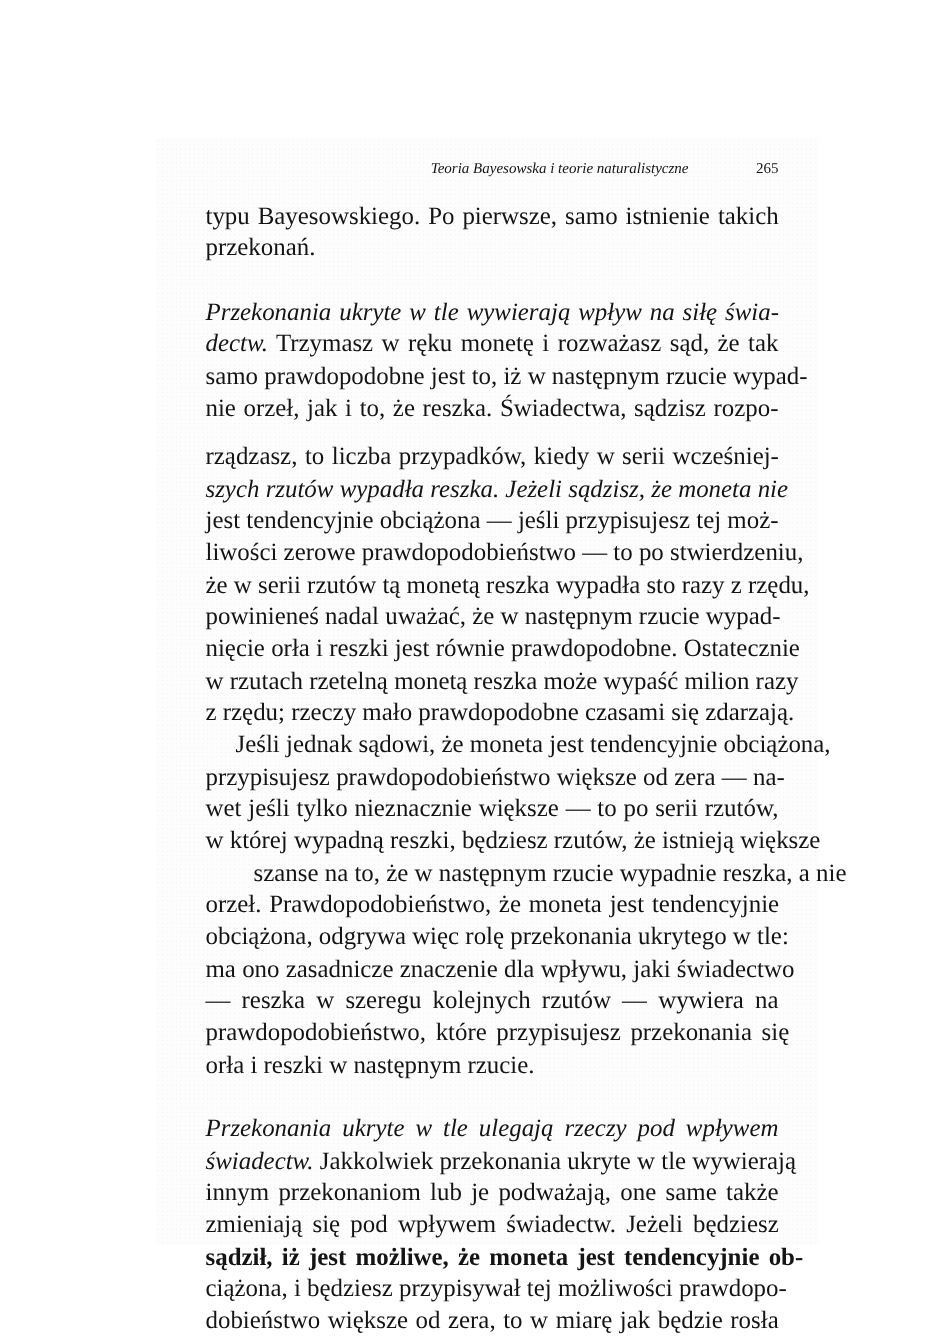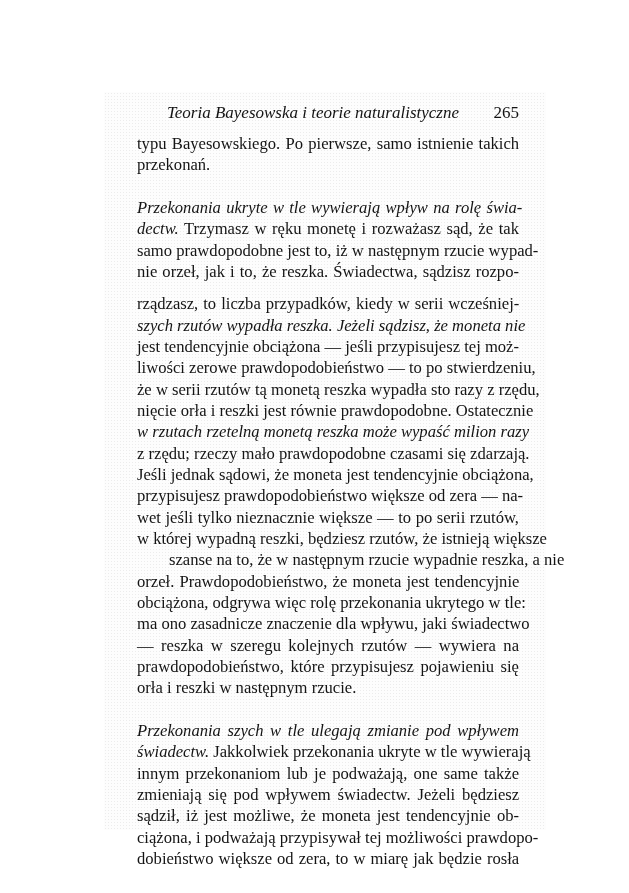--- a/index.html
+++ b/index.html
@@ -24,21 +24,21 @@
       background-color: #fdfdfd;
       background-image: radial-gradient(#ececec 0.5px, transparent 0.6px);
       background-size: 3px 3px;
     }
     .running-head {
       position: absolute;
       left: 137px;
       top: 103px;
       width: 382px;
       height: 20px;
-      font-size: 17px;
+      font-size: 10px;
       line-height: 20px;
     }
     .running-title {
       position: absolute;
       right: 60px;
       top: 0;
       font-style: italic;
       white-space: nowrap;
     }
     .page-number {
@@ -87,51 +87,52 @@
 <div class="body-text">
 
   <div>
     <span class="line" style="white-space: nowrap; display: block; width: auto; word-spacing: 1.16667px;"><span>typu Bayesowskiego. Po pierwsze, samo istnienie takich</span></span>
     <span class="line last"><span>przekonań.</span></span>
   </div>
 
   <div class="para-gap"></div>
 
   <div>
-    <span class="line it" style="white-space: nowrap; display: block; width: auto; word-spacing: 1.125px;">Przekonania ukryte w tle wywierają wpływ na rolę świa-</span>
+    <span class="line it" style="white-space: nowrap; display: block; width: auto; word-spacing: 1.125px;">Przekonania ukryte w tle wywierają wpływ na siłę świa-</span>
     <span class="line" style="white-space: nowrap; display: block; width: auto; word-spacing: 1.44444px;"><span class="it">dectw.</span><span> Trzymasz w ręku monetę i rozważasz sąd, że tak</span></span>
     <span class="line" style="white-space: nowrap; display: block; width: auto;">samo prawdopodobne jest to, iż w następnym rzucie wypad-</span>
     <span class="line" style="white-space: nowrap; display: block; width: auto; word-spacing: 0.444444px;">nie orzeł, jak i to, że reszka. Świadectwa, sądzisz rozpo-</span>
     <span class="line" style="white-space: nowrap; display: block; width: auto; word-spacing: 0.857143px; margin-top: 11px;">rządzasz, to liczba przypadków, kiedy w serii wcześniej-</span>
     <span class="line" style="white-space: nowrap; display: block; width: auto; font-style: italic;">szych rzutów wypadła reszka. Jeżeli sądzisz, że moneta nie</span>
     <span class="line" style="white-space: nowrap; display: block; width: auto;">jest tendencyjnie obciążona — jeśli przypisujesz tej moż-</span>
     <span class="line" style="white-space: nowrap; display: block; width: auto;">liwości zerowe prawdopodobieństwo — to po stwierdzeniu,</span>
     <span class="line" style="white-space: nowrap; display: block; width: auto;">że w serii rzutów tą monetą reszka wypadła sto razy z rzędu,</span>
+    <span class="line" style="white-space: nowrap; display: block; width: auto;">powinieneś nadal uważać, że w następnym rzucie wypad-</span>
     <span class="line" style="white-space: nowrap; display: block; width: auto;">nięcie orła i reszki jest równie prawdopodobne. Ostatecznie</span>
-    <span class="line" style="white-space: nowrap; display: block; width: auto; font-style: italic;">w rzutach rzetelną monetą reszka może wypaść milion razy</span>
+    <span class="line" style="white-space: nowrap; display: block; width: auto;">w rzutach rzetelną monetą reszka może wypaść milion razy</span>
     <span class="line" style="white-space: nowrap; display: block; width: auto;">z rzędu; rzeczy mało prawdopodobne czasami się zdarzają.</span>
-    <span class="line" style="white-space: nowrap; display: block; width: auto;">Jeśli jednak sądowi, że moneta jest tendencyjnie obciążona,</span>
+    <span class="line" style="white-space: nowrap; display: block; width: auto; margin-left: 20px;">Jeśli jednak sądowi, że moneta jest tendencyjnie obciążona,</span>
     <span class="line" style="white-space: nowrap; display: block; width: auto;">przypisujesz prawdopodobieństwo większe od zera — na-</span>
     <span class="line" style="white-space: nowrap; display: block; width: auto; word-spacing: 0.333333px;">wet jeśli tylko nieznacznie większe — to po serii rzutów,</span>
     <span class="line" style="white-space: nowrap; display: block; width: auto;">w której wypadną reszki, będziesz rzutów, że istnieją większe</span>
     <span class="line" style="white-space: nowrap; display: block; width: auto; margin-left: 32px;">szanse na to, że w następnym rzucie wypadnie reszka, a nie</span>
     <span class="line" style="white-space: nowrap; display: block; width: auto; word-spacing: 1px;">orzeł. Prawdopodobieństwo, że moneta jest tendencyjnie</span>
     <span class="line" style="white-space: nowrap; display: block; width: auto;">obciążona, odgrywa więc rolę przekonania ukrytego w tle:</span>
     <span class="line" style="white-space: nowrap; display: block; width: auto;">ma ono zasadnicze znaczenie dla wpływu, jaki świadectwo</span>
     <span class="line" style="white-space: nowrap; display: block; width: auto; word-spacing: 3.25px;">— reszka w szeregu kolejnych rzutów — wywiera na</span>
-    <span class="line" style="white-space: nowrap; display: block; width: auto; word-spacing: 2.25px;">prawdopodobieństwo, które przypisujesz pojawieniu się</span>
+    <span class="line" style="white-space: nowrap; display: block; width: auto; word-spacing: 2.25px;">prawdopodobieństwo, które przypisujesz przekonania się</span>
     <span class="line last">orła i reszki w następnym rzucie.</span>
   </div>
 
   <div class="para-gap"></div>
 
   <div>
-    <span class="line it" style="white-space: nowrap; display: block; width: auto; word-spacing: 1.71429px;">Przekonania szych w tle ulegają zmianie pod wpływem</span>
+    <span class="line it" style="white-space: nowrap; display: block; width: auto; word-spacing: 1.71429px;">Przekonania ukryte w tle ulegają rzeczy pod wpływem</span>
     <span class="line" style="white-space: nowrap; display: block; width: auto;"><span class="it">świadectw.</span><span> Jakkolwiek przekonania ukryte w tle wywierają</span></span>
     <span class="line" style="white-space: nowrap; display: block; width: auto; word-spacing: 2px;">innym przekonaniom lub je podważają, one same także</span>
     <span class="line" style="white-space: nowrap; display: block; width: auto; word-spacing: 2.66667px;">zmieniają się pod wpływem świadectw. Jeżeli będziesz</span>
-    <span class="line" style="white-space: nowrap; display: block; width: auto; word-spacing: 2px;">sądził, iż jest możliwe, że moneta jest tendencyjnie ob-</span>
-    <span class="line" style="white-space: nowrap; display: block; width: auto;">ciążona, i podważają przypisywał tej możliwości prawdopo-</span>
+    <span class="line" style="white-space: nowrap; display: block; width: auto; word-spacing: 2px; font-weight: bold;">sądził, iż jest możliwe, że moneta jest tendencyjnie ob-</span>
+    <span class="line" style="white-space: nowrap; display: block; width: auto;">ciążona, i będziesz przypisywał tej możliwości prawdopo-</span>
     <span class="line" style="white-space: nowrap; display: block; width: auto; word-spacing: 0.888889px;">dobieństwo większe od zera, to w miarę jak będzie rosła</span>
 
   </div>
 
 </div>
 
 </body></html>

